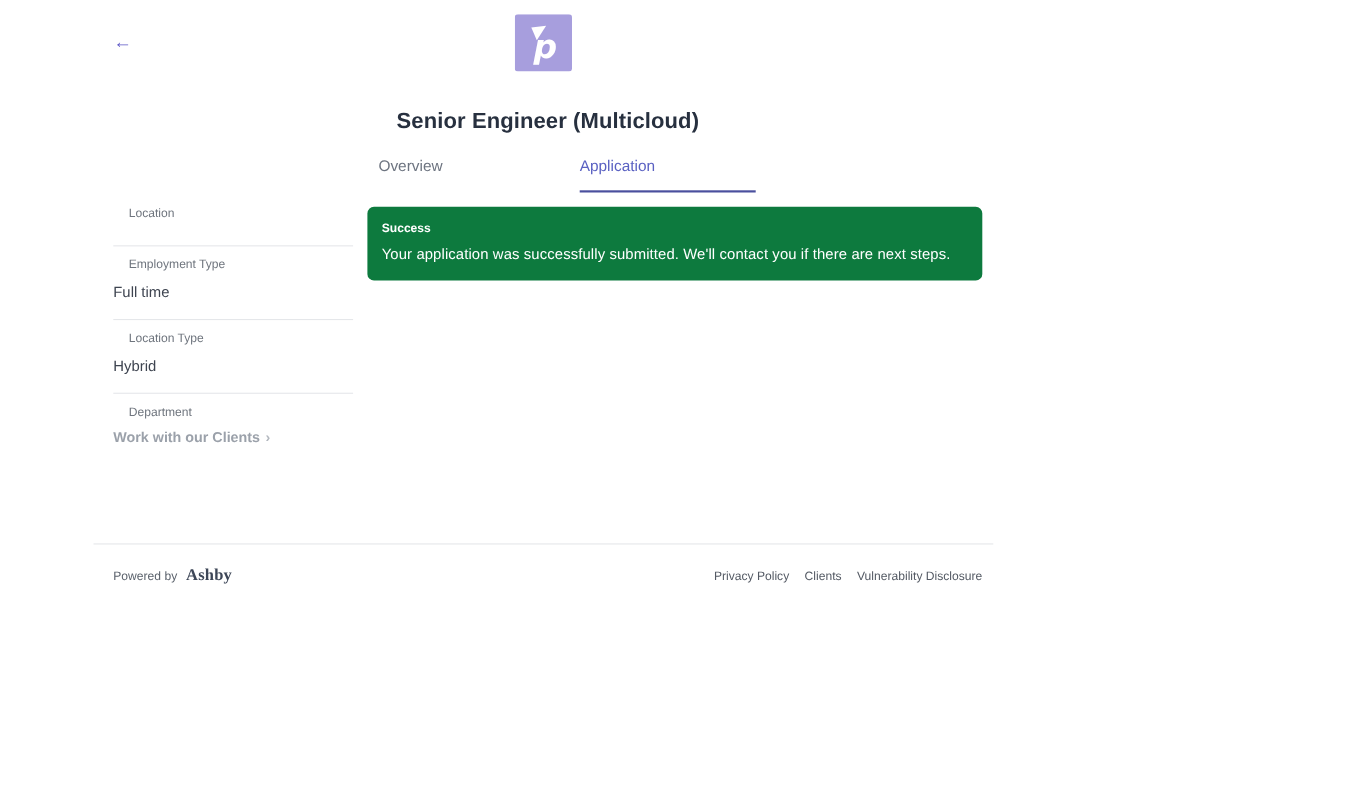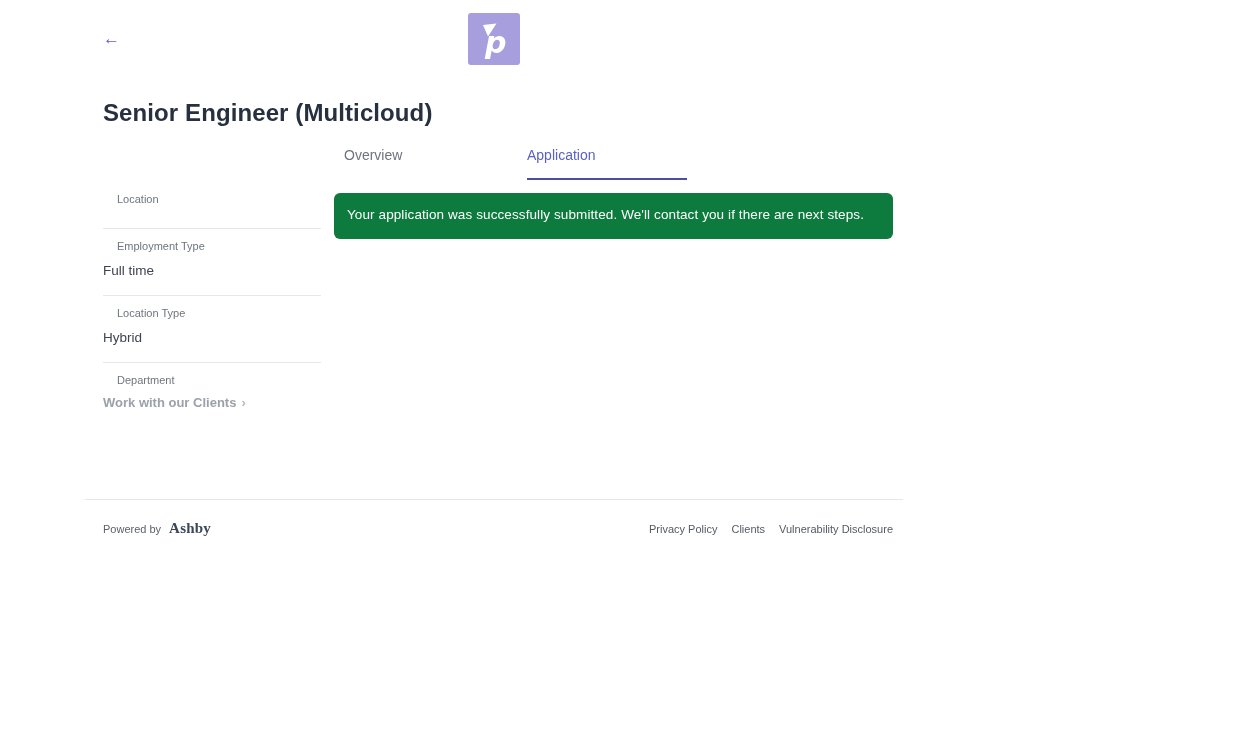--- a/index.html
+++ b/index.html
@@ -21,22 +21,23 @@
   }
   .logo {
     position: absolute; left: 50%; top: 13px; transform: translateX(-50%);
     width: 52px; height: 52px; cursor: pointer;
   }
   .logo svg { display: block; }
 
   
   .job-title {
     margin: 14px 10px 0 18px;
-    font-size: 24px; font-weight: 700; color: #27303f;
+    font-size: 20px; font-weight: 700; color: #27303f;
     letter-spacing: 0.1px;
+    text-align: center;
   }
 
   
   .content { display: flex; margin-top: 16px; }
   .sidebar { width: 218px; margin-left: 18px; padding-top: 50px; }
   .main { width: 559px; margin-left: 13px; }
 
   
   .tabs { display: flex; gap: 10px; }
   .tab {
@@ -136,20 +137,21 @@
           <span class="tab-label">Overview</span>
           <div class="underline"></div>
         </div>
         <div class="tab active">
           <span class="tab-label">Application</span>
           <div class="underline"></div>
         </div>
       </div>
 
       <div class="banner">
+        <div class="banner-title">Success</div>
         <div class="banner-msg">Your application was successfully submitted. We'll contact you if there are next steps.</div>
       </div>
     </main>
 
   </div>
 
   <footer class="footer">
     <a class="powered">
       <span class="powered-text">Powered by</span>
       <span class="powered-brand">Ashby</span>

